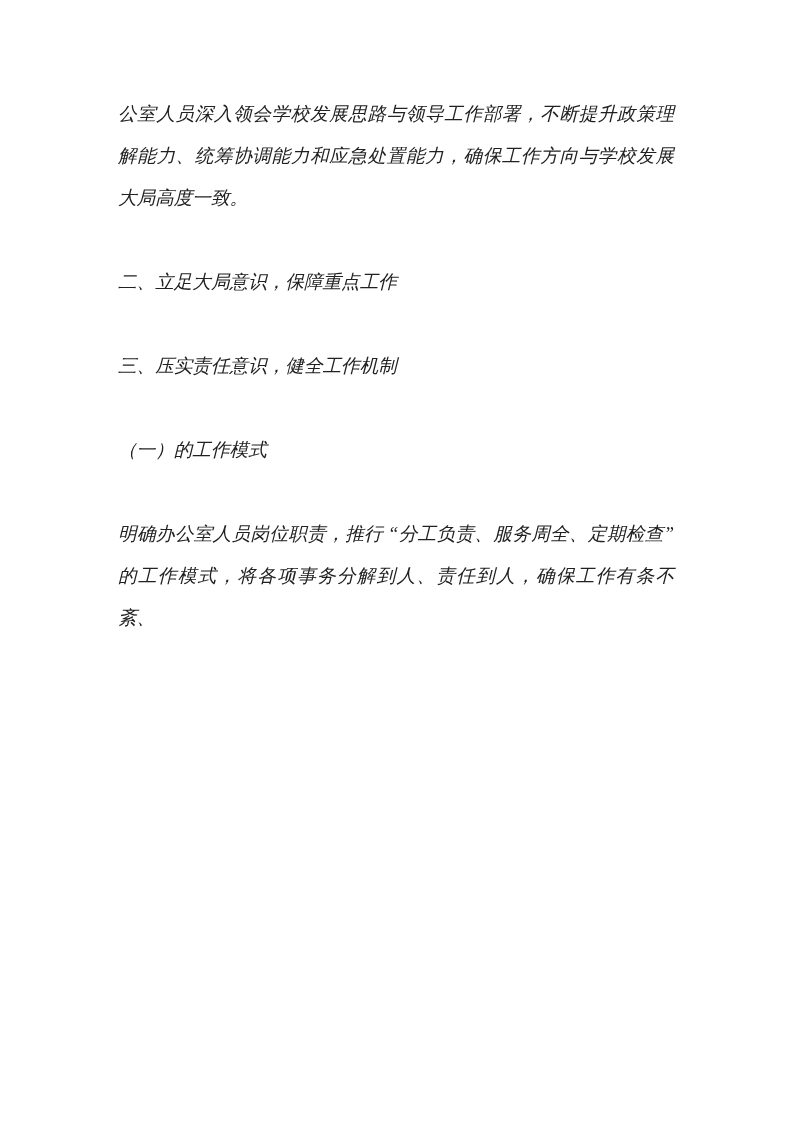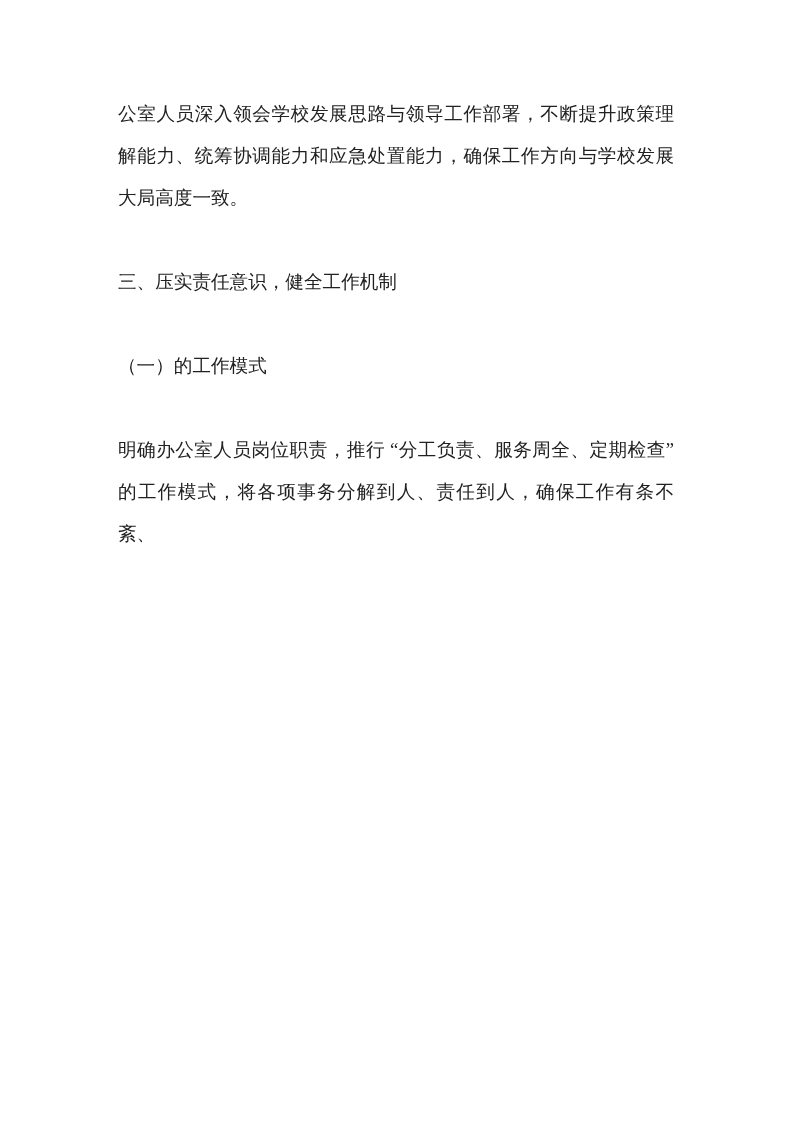--- a/index.html
+++ b/index.html
@@ -21,33 +21,35 @@
     left: 118px;
     width: 556px;
   }
   .block {
     margin: 0 0 42px 0;
     font-size: 18.6px;
     line-height: 42px;
     font-weight: normal;
     color: #212121;
     word-break: break-all;
+    font-style: italic;
   }
   .block.paragraph {
     text-align: justify;
     text-justify: inter-character;
   }
   .block.heading,
   .block.subheading {
     text-align: left;
   }
 </style>
 </head>
 <body>
 
 <div class="page">
   <div class="content">
     <p class="block paragraph">公室人员深入领会学校发展思路与领导工作部署，不断提升政策理解能力、统筹协调能力和应急处置能力，确保工作方向与学校发展大局高度一致。</p>
+    <p class="block heading">二、立足大局意识，保障重点工作</p>
     <p class="block heading">三、压实责任意识，健全工作机制</p>
     <p class="block subheading">（一）的工作模式</p>
     <p class="block paragraph">明确办公室人员岗位职责，推行 “分工负责、服务周全、定期检查” 的工作模式，将各项事务分解到人、责任到人，确保工作有条不紊、</p>
   </div>
 </div>
 
 </body></html>

